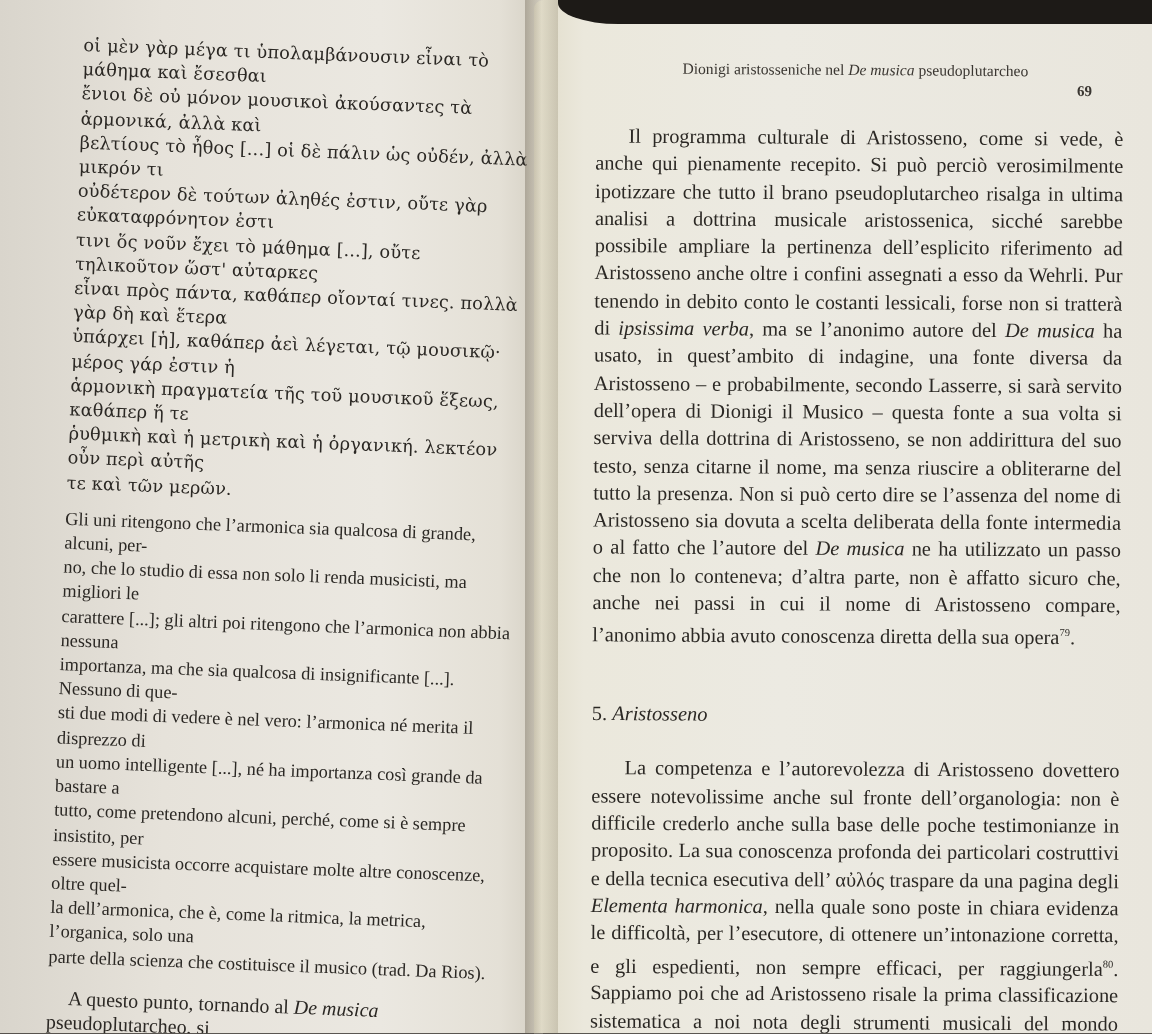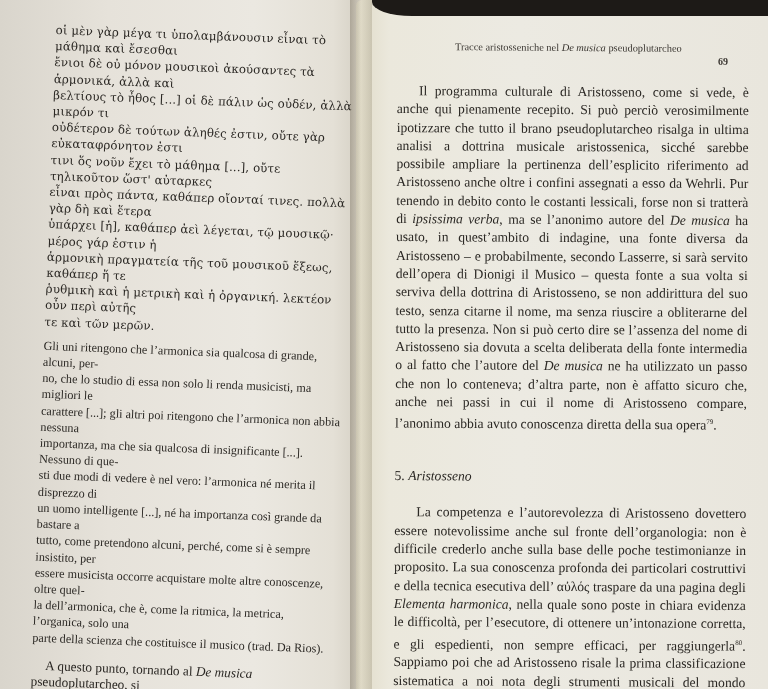--- a/index.html
+++ b/index.html
@@ -107,21 +107,21 @@
 
     </div>
   </div>
 
   <div class="page page-right">
   </div>
   <div class="gutter"></div>
   <div class="top-shadow"></div>
 
   <div class="rp-header">
-    <span>Tracce aristosseniche nel </span><span class="it">De musica</span><span> pseudoplutarcheo</span>
+    <span>Dionigi aristosseniche nel </span><span class="it">De musica</span><span> pseudoplutarcheo</span>
   </div>
   <div class="rp-pagenum">69</div>
 
   <div class="rp-content">
     <p class="indent"><span>Il programma culturale di Aristosseno, come si vede, è anche qui pienamente recepito. Si può perciò verosimilmente ipotizzare che tutto il brano pseudoplutarcheo risalga in ultima analisi a dottrina musicale aristossenica, sicché sarebbe possibile ampliare la pertinenza dell’esplicito riferimento ad Aristosseno anche oltre i confini assegnati a esso da Wehrli. Pur tenendo in debito conto le costanti lessicali, forse non si tratterà di </span><span class="it">ipsissima verba</span><span>, ma se l’anonimo autore del </span><span class="it">De musica</span><span> ha usato, in quest’ambito di indagine, una fonte diversa da Aristosseno – e probabilmente, secondo Lasserre, si sarà servito dell’opera di Dionigi il Musico – questa fonte a sua volta si serviva della dottrina di Aristosseno, se non addirittura del suo testo, senza citarne il nome, ma senza riuscire a obliterarne del tutto la presenza. Non si può certo dire se l’assenza del nome di Aristosseno sia dovuta a scelta deliberata della fonte intermedia o al fatto che l’autore del </span><span class="it">De musica</span><span> ne ha utilizzato un passo che non lo conteneva; d’altra parte, non è affatto sicuro che, anche nei passi in cui il nome di Aristosseno compare, l’anonimo abbia avuto conoscenza diretta della sua opera</span><sup>79</sup><span>.</span></p>
 
     <p class="section-title"><span>5. </span><span class="it">Aristosseno</span></p>
 
     <p class="indent"><span>La competenza e l’autorevolezza di Aristosseno dovettero essere notevolissime anche sul fronte dell’organologia: non è difficile crederlo anche sulla base delle poche testimonianze in proposito. La sua conoscenza profonda dei particolari costruttivi e della tecnica esecutiva dell’ αὐλός traspare da una pagina degli </span><span class="it">Elementa harmonica</span><span>, nella quale sono poste in chiara evidenza le difficoltà, per l’esecutore, di ottenere un’intonazione corretta, e gli espedienti, non sempre efficaci, per raggiungerla</span><sup>80</sup><span>. Sappiamo poi che ad Aristosseno risale la prima classificazione sistematica a noi nota degli strumenti musicali del mondo occidentale</span></p>
 

